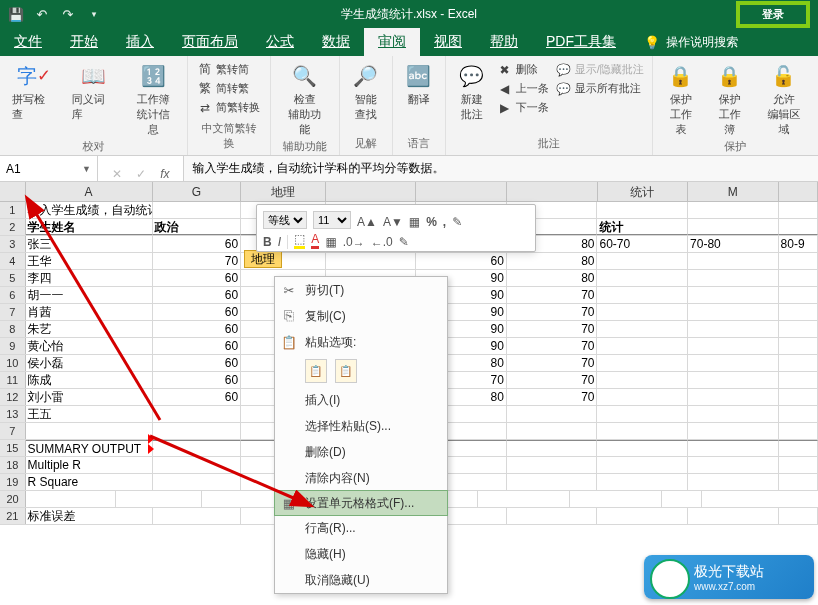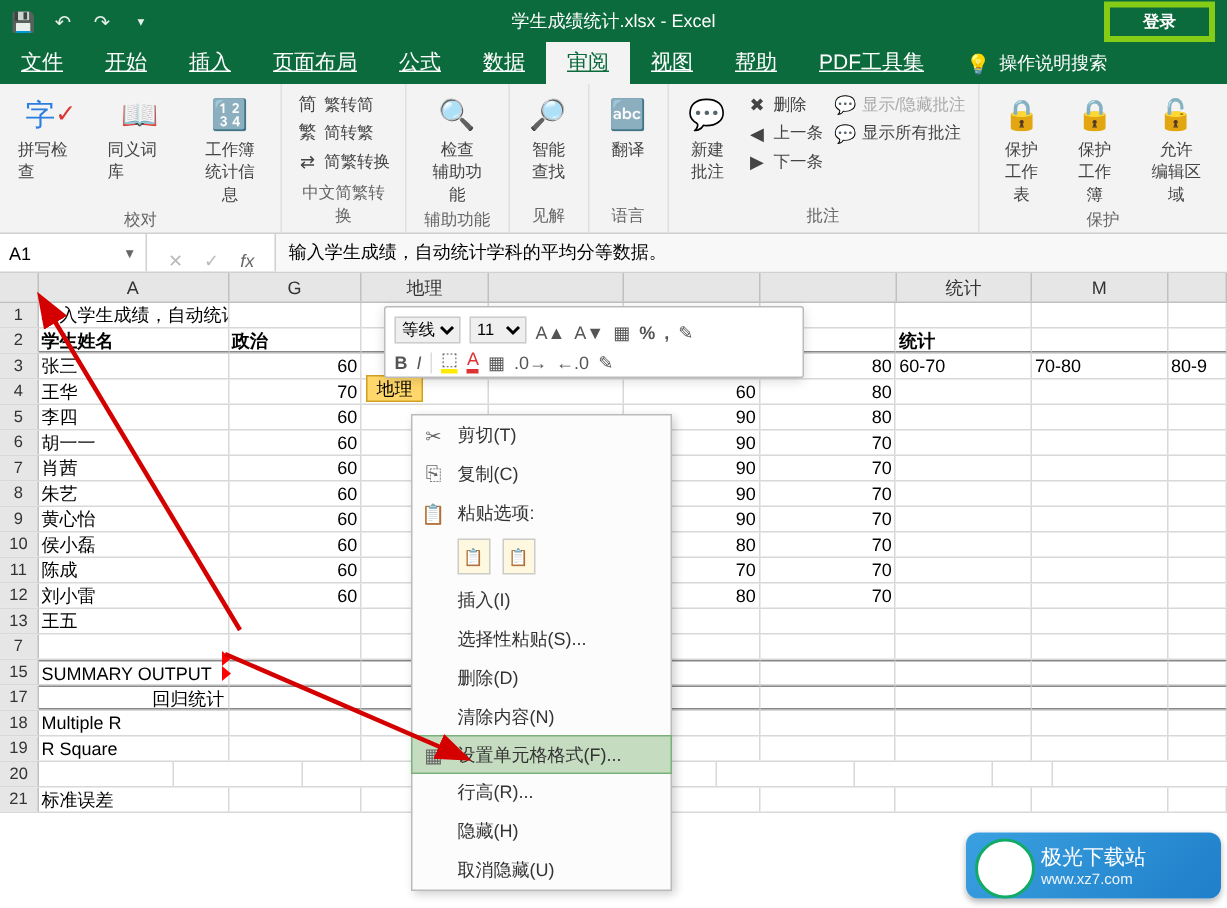--- a/index.html
+++ b/index.html
@@ -434,32 +434,20 @@
         <div class="cell colw-A">SUMMARY OUTPUT</div>
         <div class="cell colw-G"></div>
         <div class="cell colw-DL"></div>
         <div class="cell colw-n"></div>
         <div class="cell colw-n"></div>
         <div class="cell colw-n"></div>
         <div class="cell colw-n"></div>
         <div class="cell colw-n"></div>
         <div class="cell colw-last"></div>
       </div>
-      <div class="row hl hlt">
-        <div class="rh">17</div>
-        <div class="cell colw-A right">回归统计</div>
-        <div class="cell colw-G"></div>
-        <div class="cell colw-DL"></div>
-        <div class="cell colw-n"></div>
-        <div class="cell colw-n"></div>
-        <div class="cell colw-n"></div>
-        <div class="cell colw-n"></div>
-        <div class="cell colw-n"></div>
-        <div class="cell colw-last"></div>
-      </div>
       <div class="row">
         <div class="rh">18</div>
         <div class="cell colw-A">Multiple R</div>
         <div class="cell colw-G"></div>
         <div class="cell colw-DL"></div>
         <div class="cell colw-n"></div>
         <div class="cell colw-n"></div>
         <div class="cell colw-n"></div>
         <div class="cell colw-n"></div>
         <div class="cell colw-n"></div>

